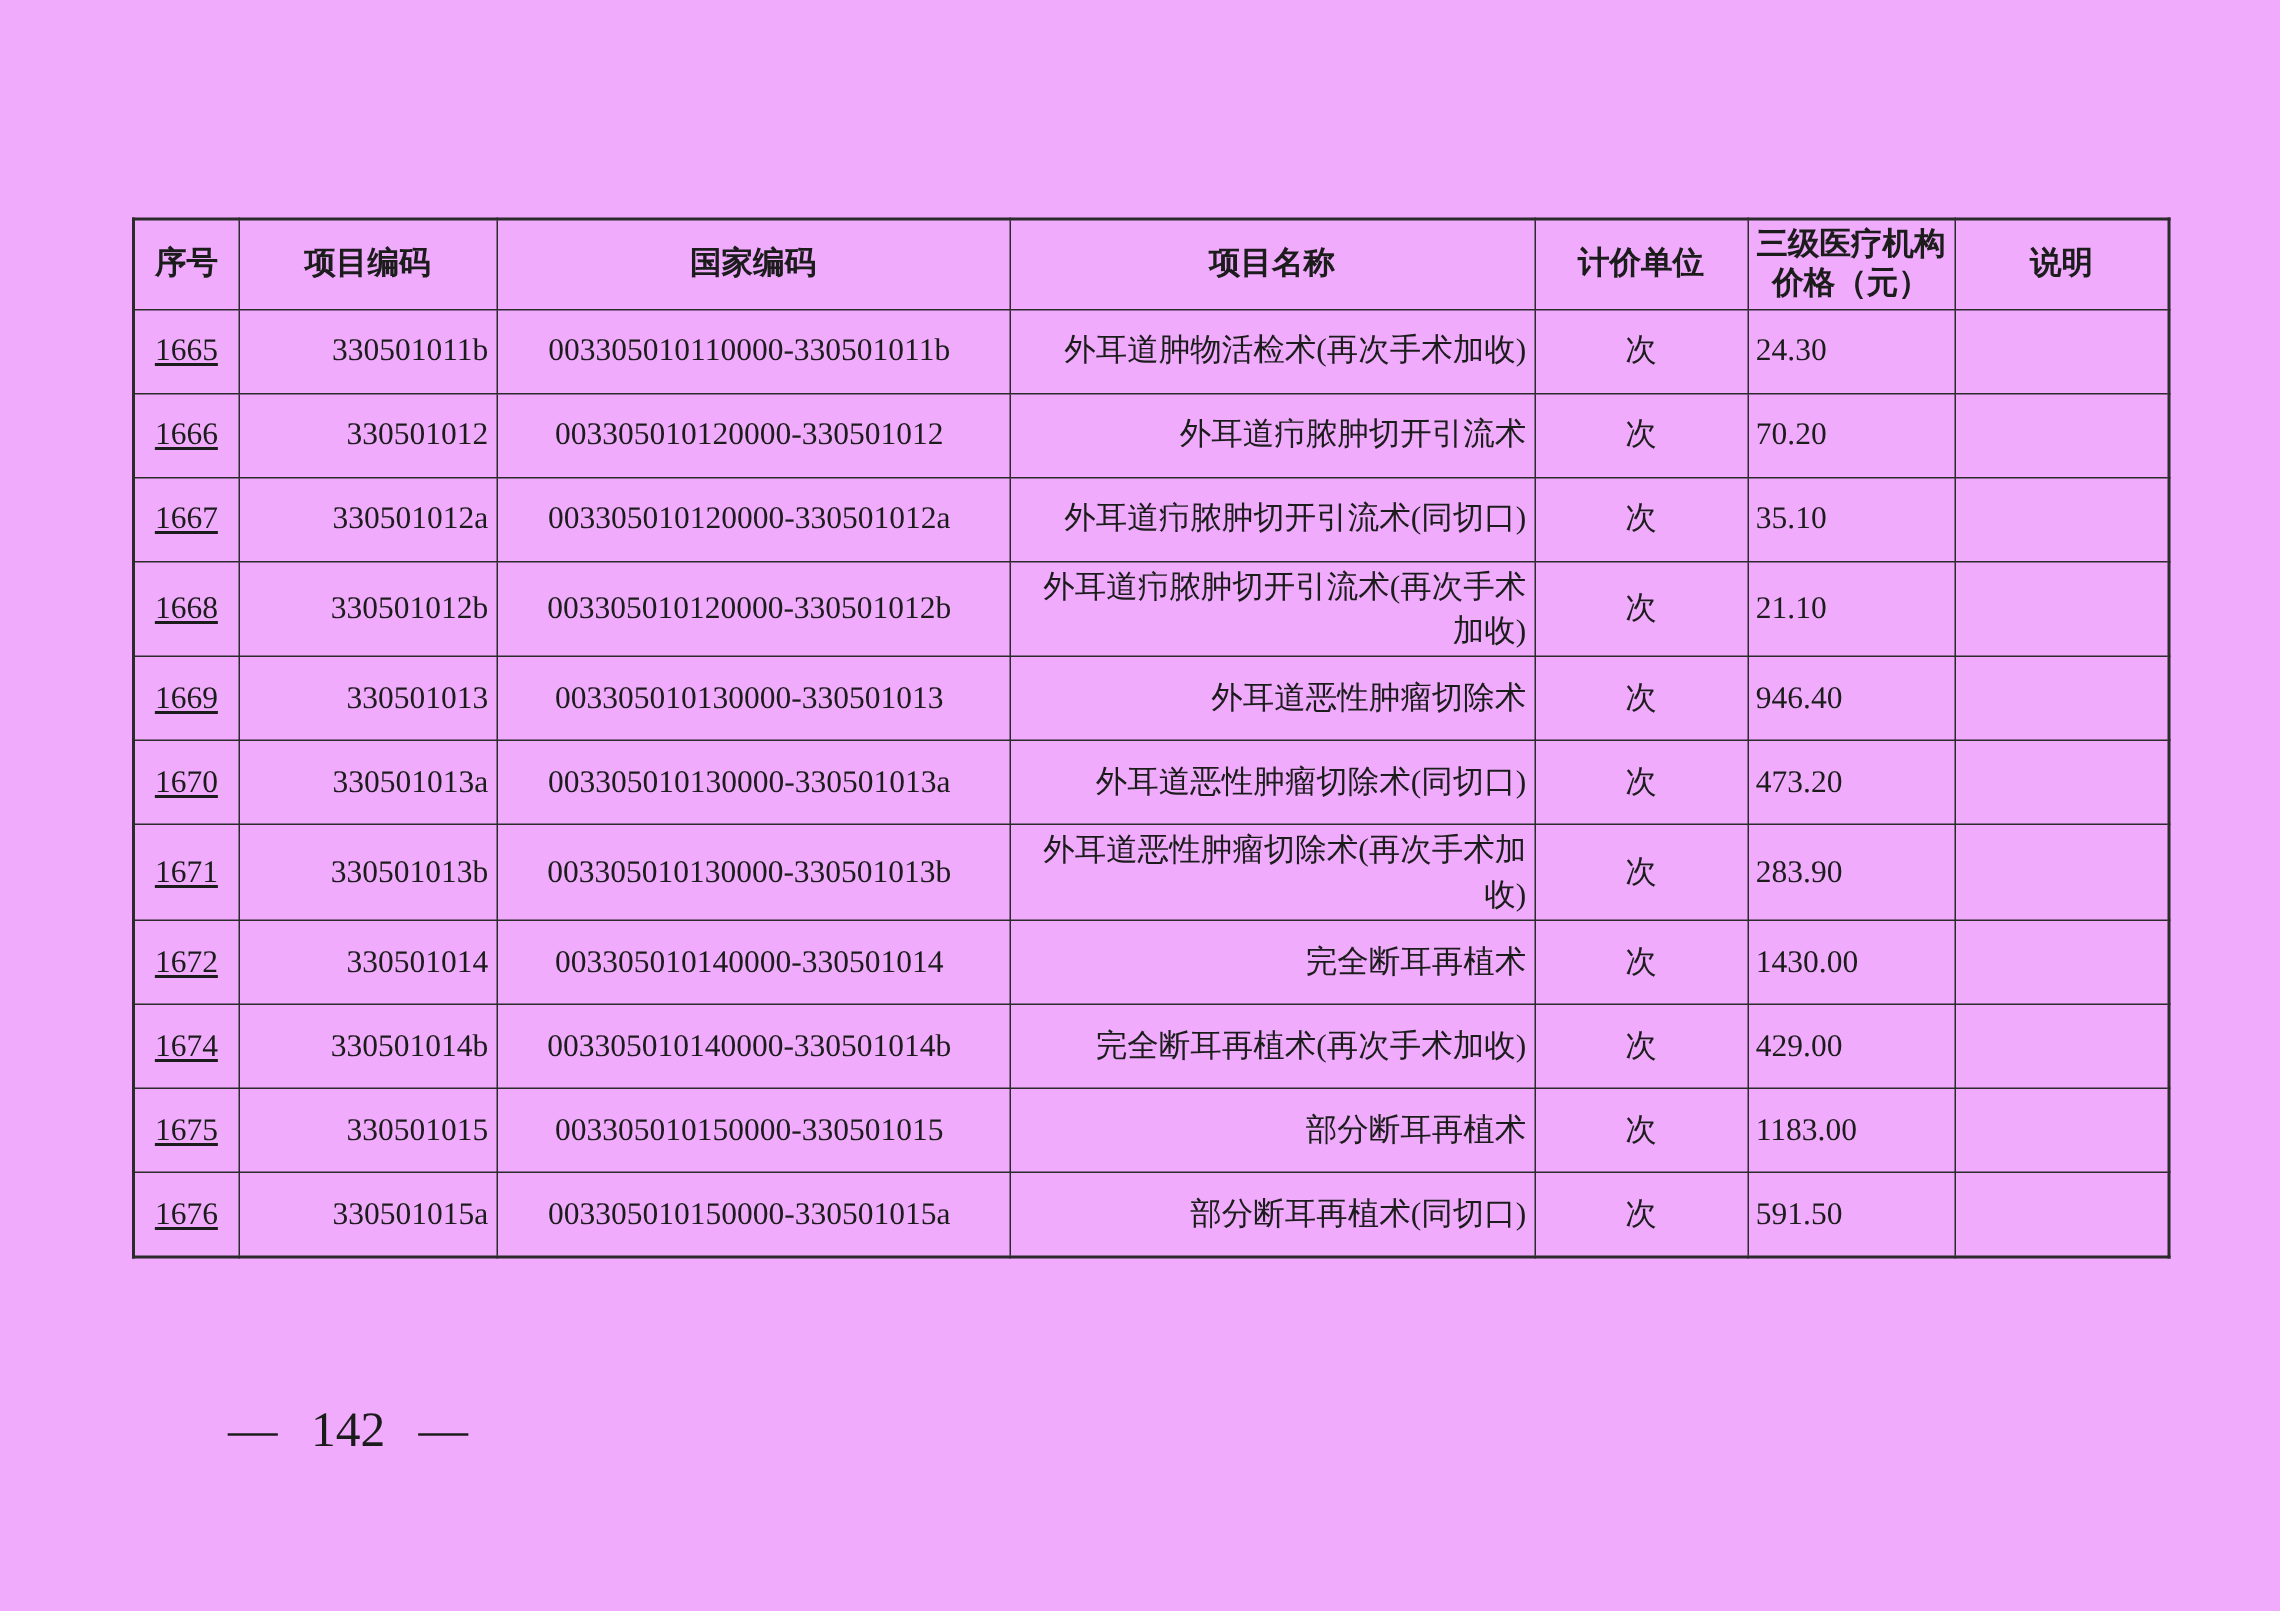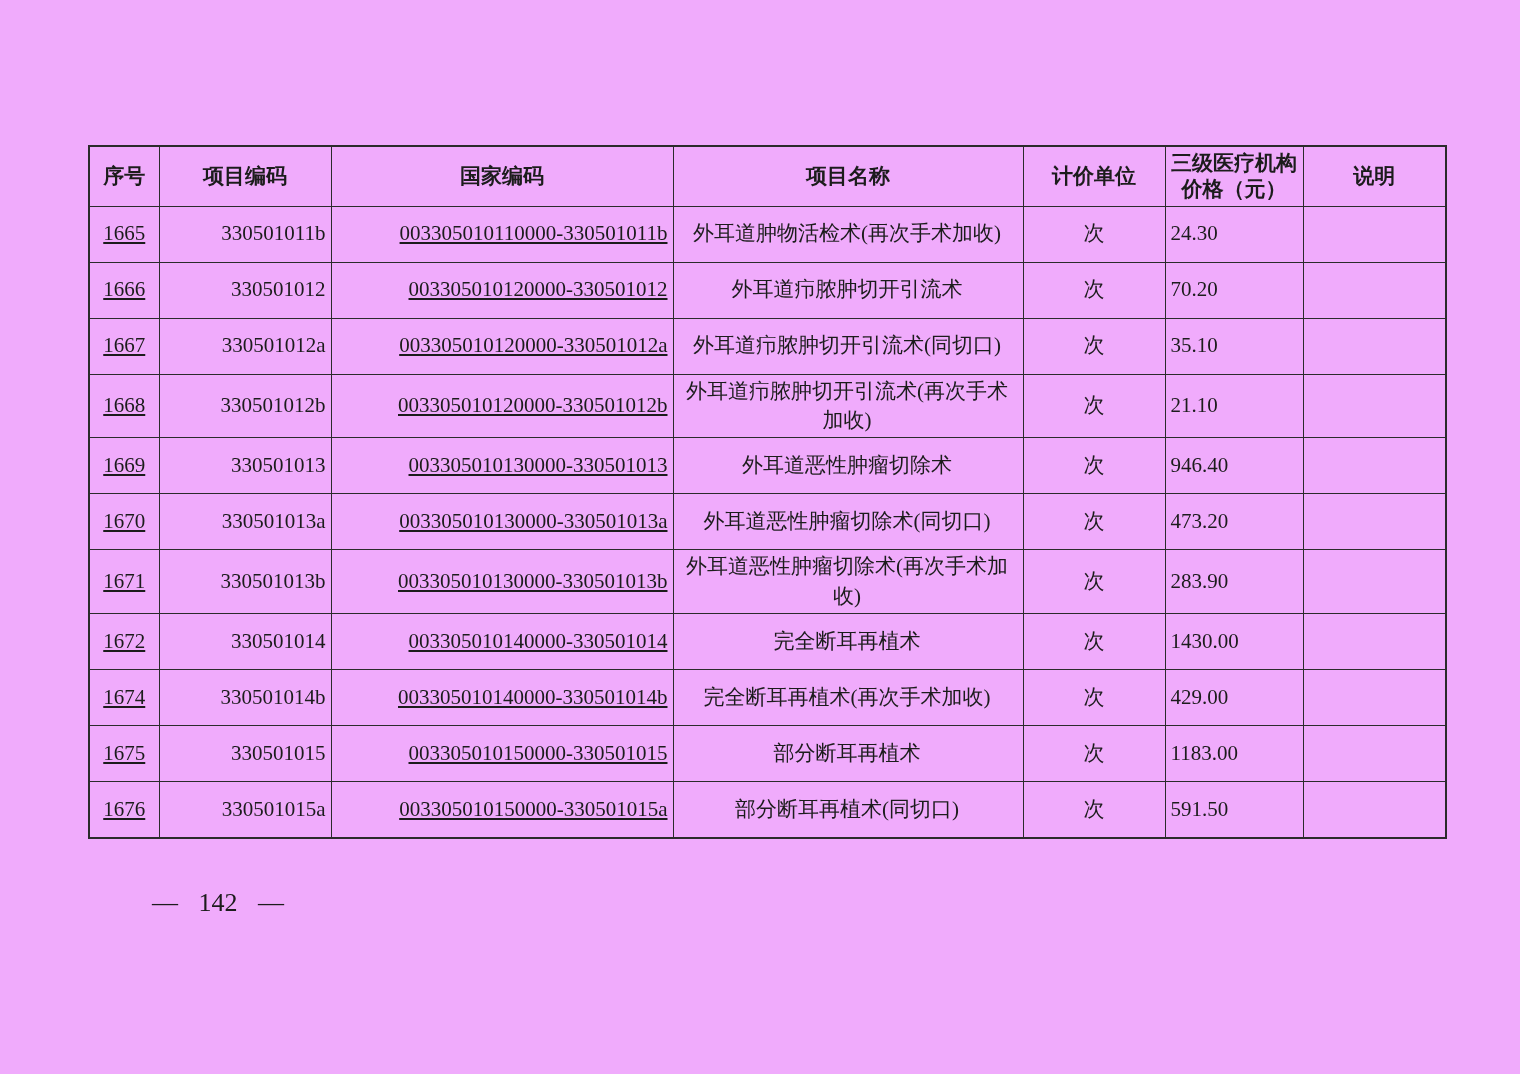--- a/index.html
+++ b/index.html
@@ -46,30 +46,30 @@
     white-space: pre-line;
     padding: 0 4px;
   }
   td {
     font-size: 21px;
     line-height: 1.4;
     padding: 2px 5px;
   }
   td.col-seq   { text-align: center; text-decoration: underline; }
   td.col-code  { text-align: right; padding-left: 3px; margin-left: 11px; }
-  td.col-ncode { text-align: right; padding-left: 0; text-decoration: underline; }
-  td.col-name  { text-align: center; padding-left: 3px; }
+  td.col-ncode { text-align: center; padding-left: 0; }
+  td.col-name  { text-align: right; padding-left: 3px; }
   td.col-unit  { text-align: center; }
   td.col-price { }
   td.col-note  { text-align: center; }
   .page-footer {
     position: absolute;
     left: 152px;
-    top: 888px;
-    font-size: 26px;
+    top: 936px;
+    font-size: 33px;
     font-family: "Liberation Serif", "DejaVu Serif", serif;
     color: #1c1c1c;
     word-spacing: 14px;
   }
 </style>
 </head>
 <body>
 
 <div class="page">
 

